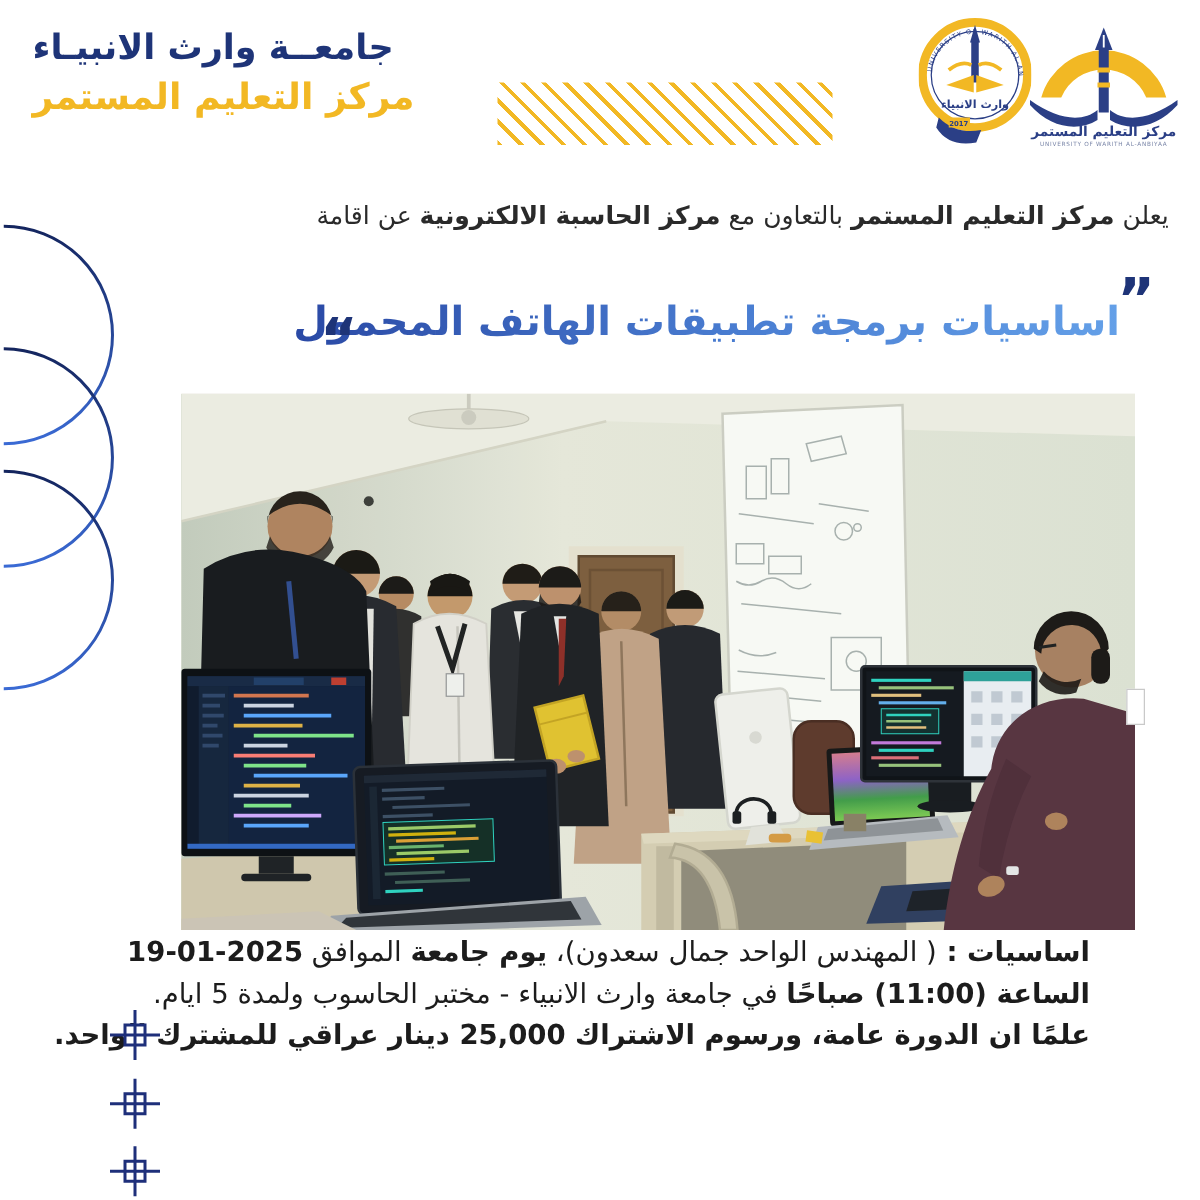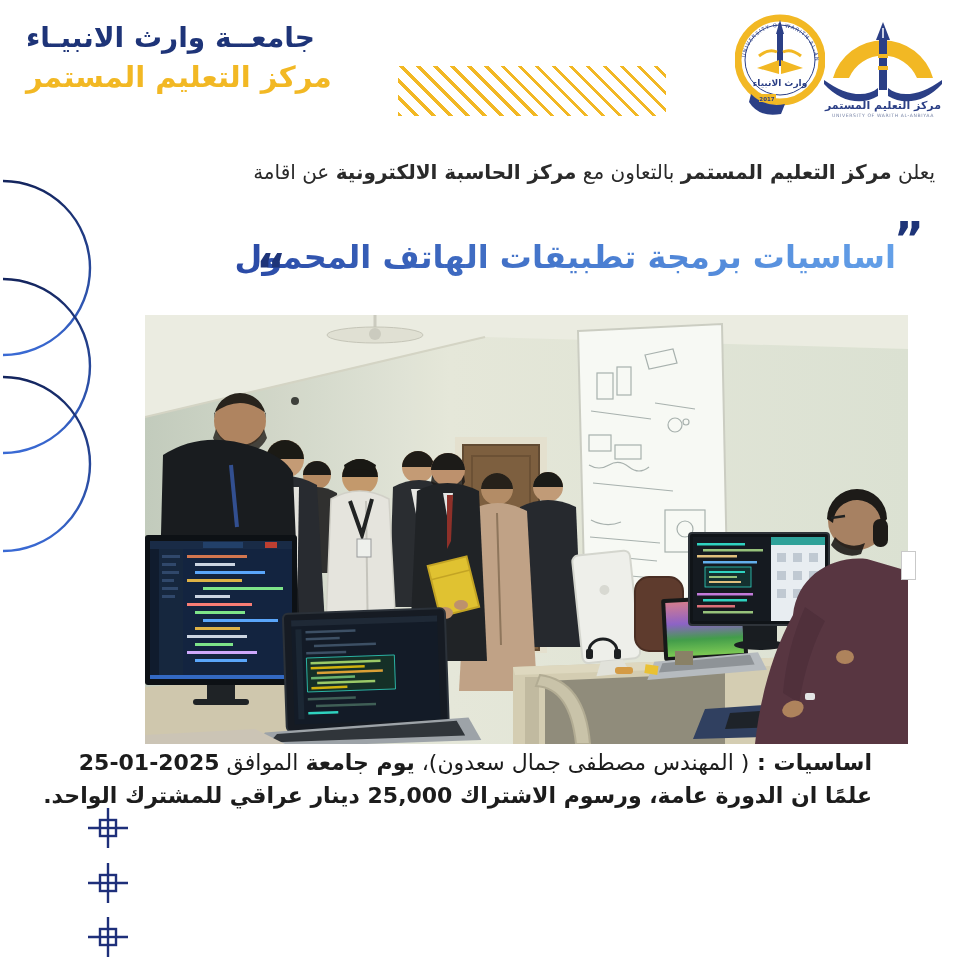--- a/index.html
+++ b/index.html
@@ -399,21 +399,22 @@
     </g>
 
     <polygon points="0,420 110,414 140,429 0,429" fill="#cfc6b6"></polygon>
     <rect x="0" y="0" width="763" height="429" fill="#8fb0a8" opacity="0.05"></rect>
   </svg>
   </div>
 
   <div class="abs corner-rect"></div>
 
   <div class="abs details" dir="rtl">
-    <div class="line"><span class="b">اساسيات : </span><span>( المهندس مصطفى جمال سعدون)، </span><span class="b">يوم جامعة</span><span> الموافق </span><span class="b">2025-01-25</span></div>
+    <div class="line"><span class="b">اساسيات : </span><span>( المهندس الواحد جمال سعدون)، </span><span class="b">يوم جامعة</span><span> الموافق </span><span class="b">2025-01-19</span></div>
+    <div class="line"><span class="b">الساعة (11:00) صباحًا</span><span> في جامعة وارث الانبياء - مختبر الحاسوب ولمدة 5 ايام.</span></div>
     <div class="line"><span class="b">علمًا ان الدورة عامة، ورسوم الاشتراك 25,000 دينار عراقي للمشترك  الواحد.</span></div>
   </div>
 
   <svg class="abs marker m1" viewBox="0 0 44 44">
     <g stroke="#1e2f7a" stroke-width="2.4" fill="#ffffff">
       <line x1="22" y1="2" x2="22" y2="42"></line>
         <line x1="2" y1="22" x2="42" y2="22"></line>
       <rect x="14" y="14" width="16" height="16"></rect>
         <line x1="22" y1="14" x2="22" y2="30"></line>
         <line x1="14" y1="22" x2="30" y2="22"></line>

